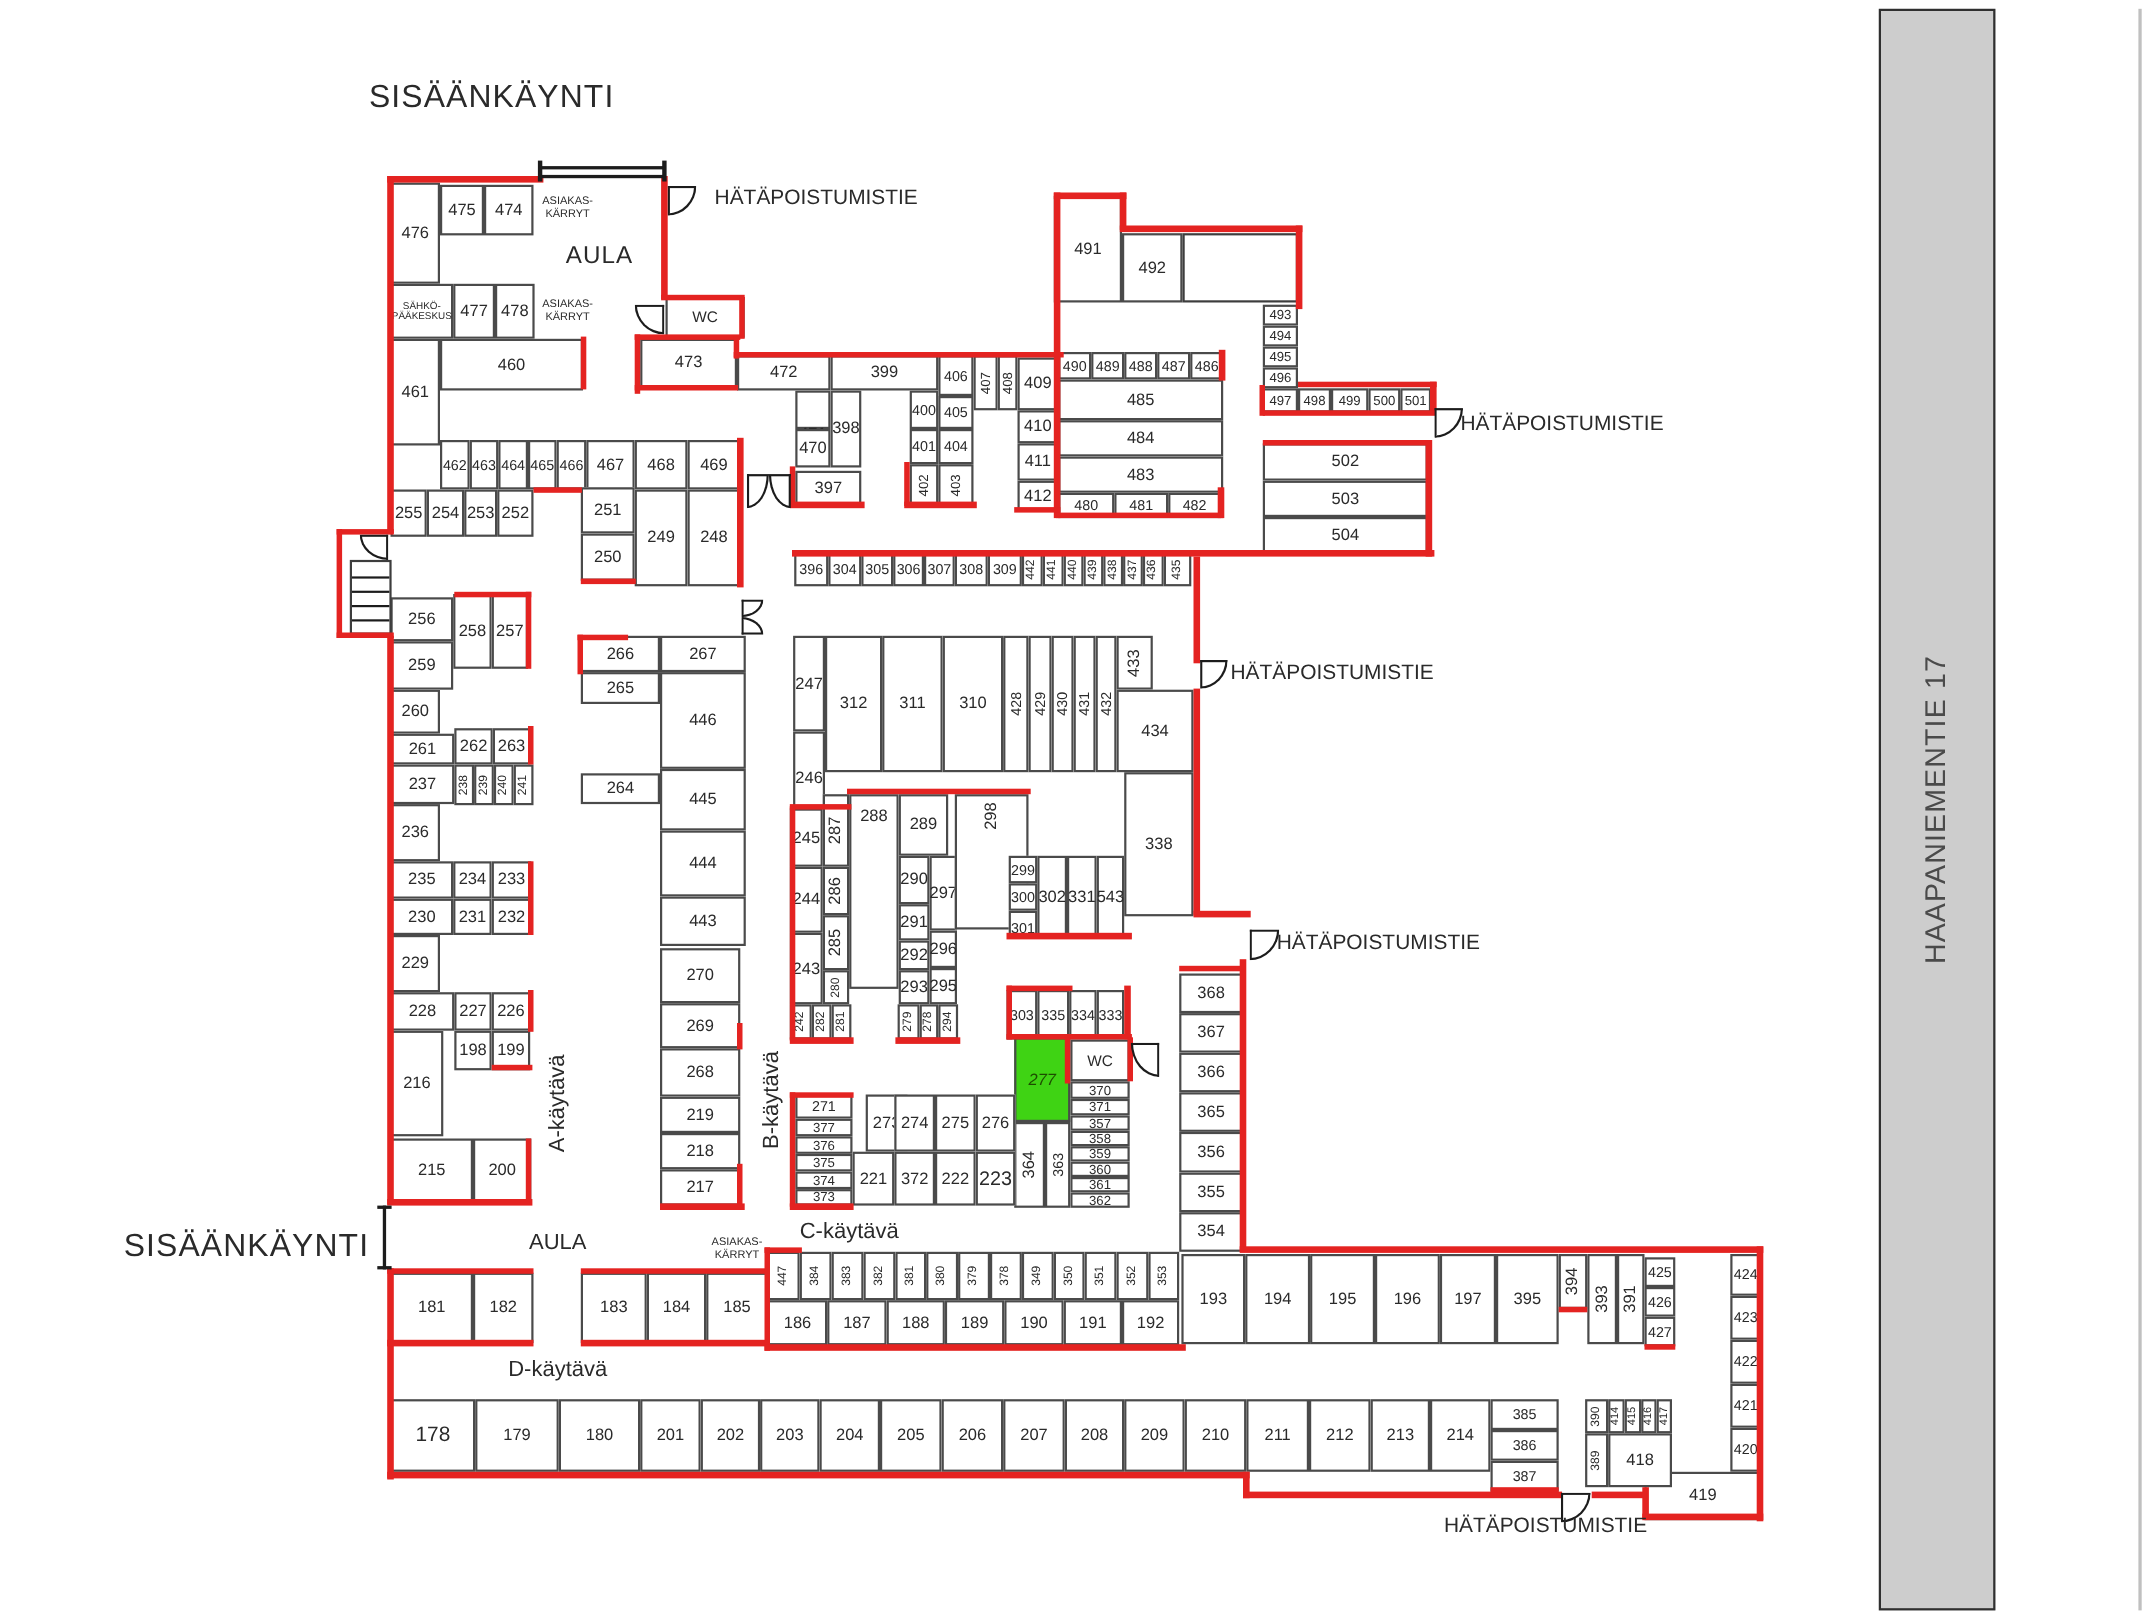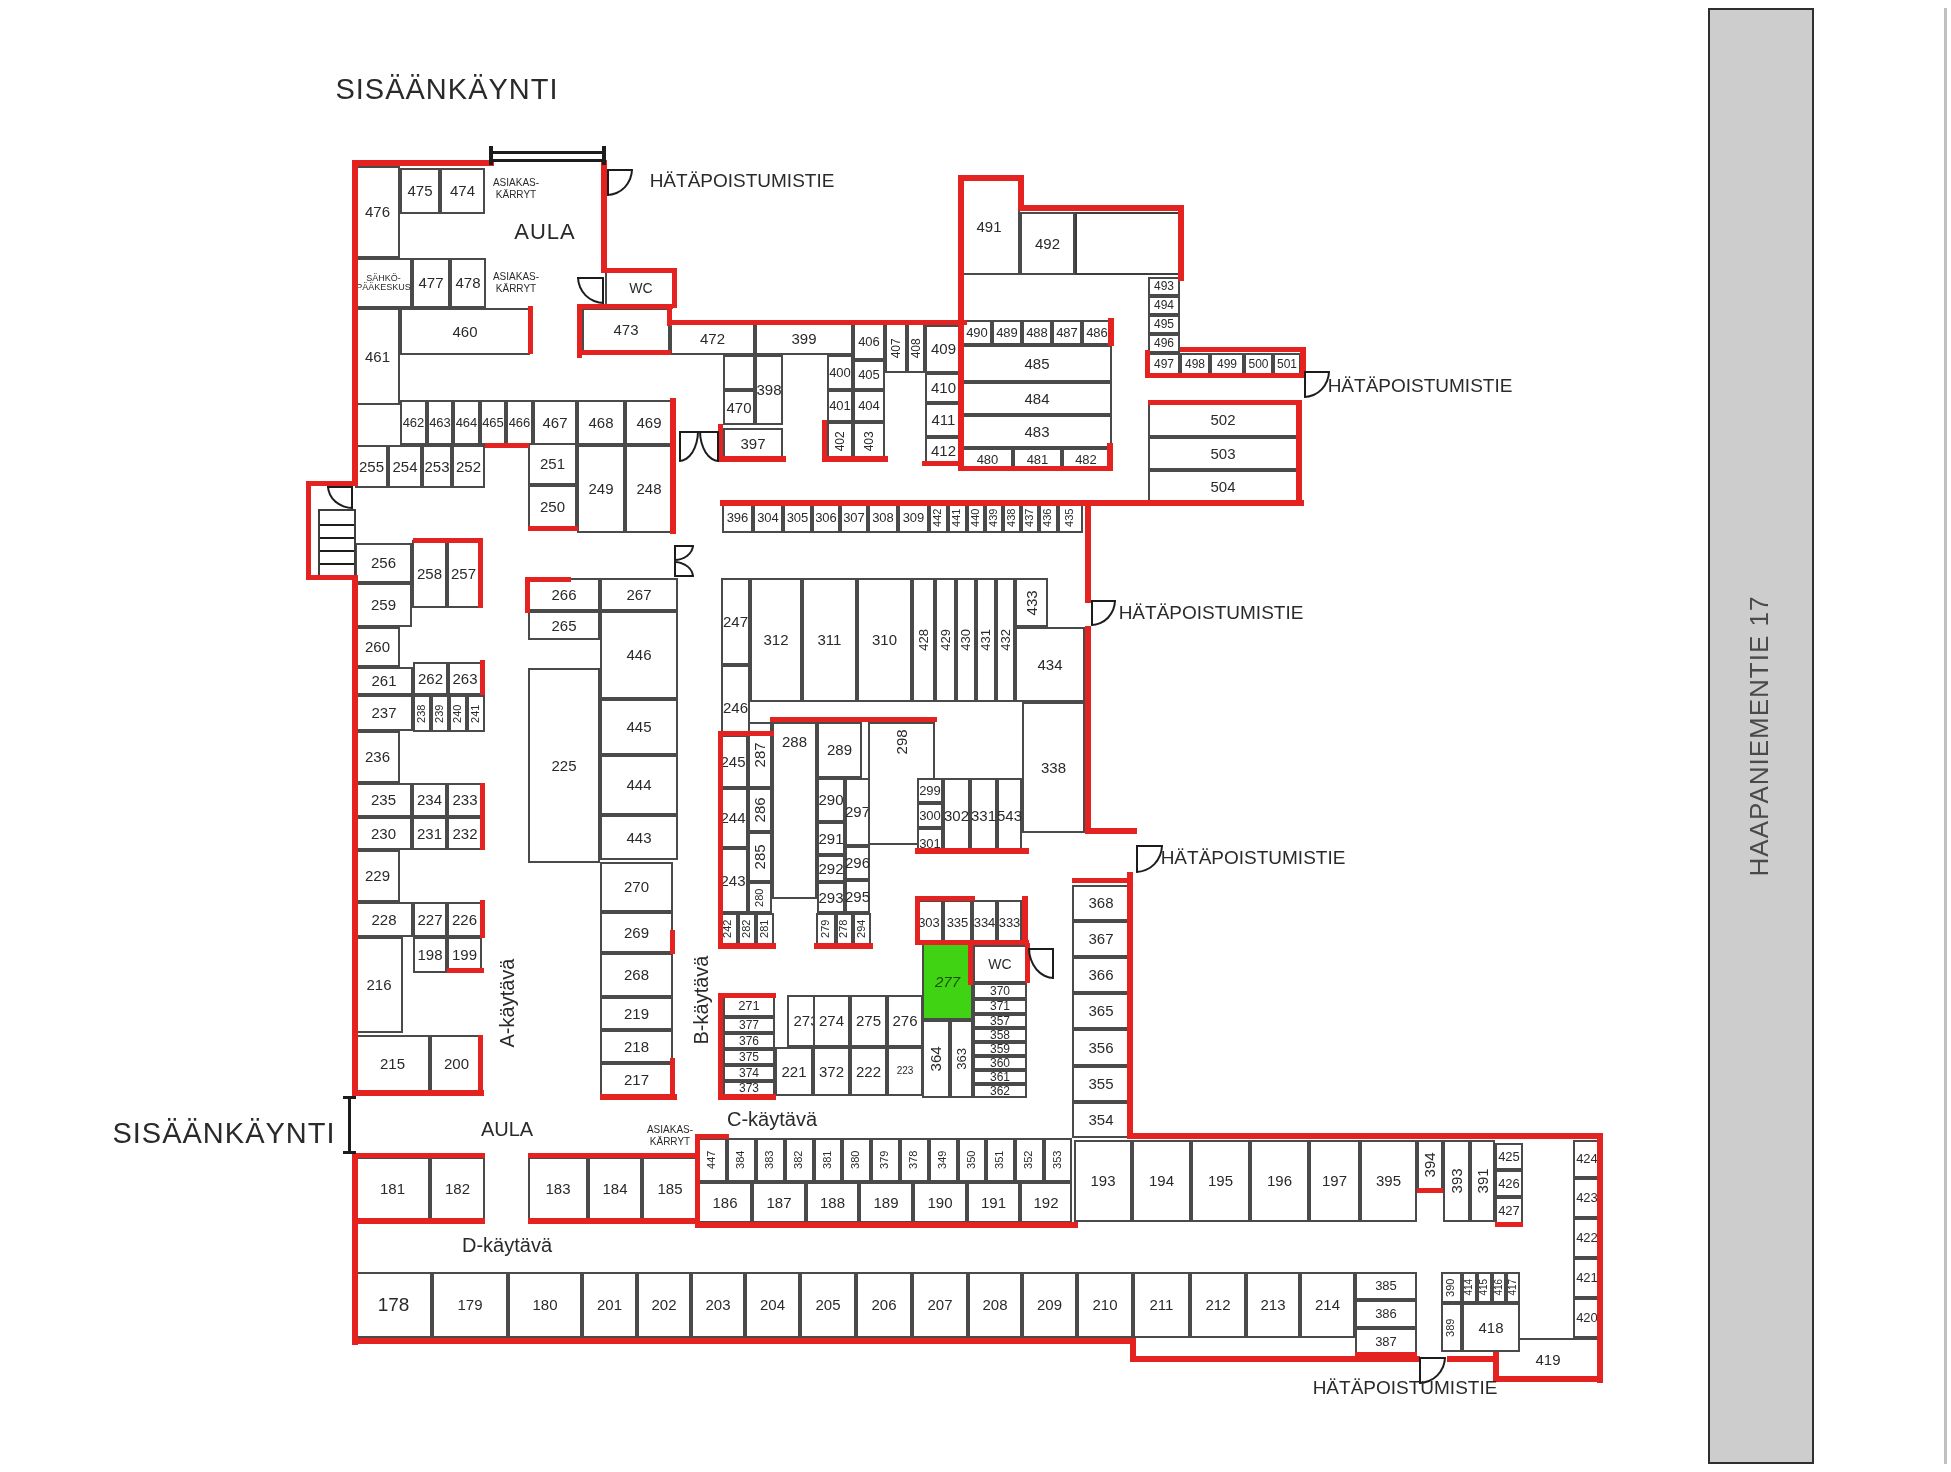--- a/index.html
+++ b/index.html
@@ -220,23 +220,20 @@
     </div>
     <div class="room" style="left: 600px; top: 699px; width: 78px; height: 56px;">
       <span style="font-size: 15px;">445</span>
     </div>
     <div class="room" style="left: 600px; top: 755px; width: 78px; height: 60px;">
       <span style="font-size: 15px;">444</span>
     </div>
     <div class="room" style="left: 600px; top: 815px; width: 78px; height: 45px;">
       <span style="font-size: 15px;">443</span>
     </div>
-    <div class="room" style="left: 528px; top: 668px; width: 72px; height: 195px;">
-      <span style="font-size: 15px;">225</span>
-    </div>
     <div class="room" style="left: 600px; top: 862px; width: 73px; height: 50px;">
       <span style="font-size: 15px;">270</span>
     </div>
     <div class="room" style="left: 600px; top: 912px; width: 73px; height: 41px;">
       <span style="font-size: 15px;">269</span>
     </div>
     <div class="room" style="left: 600px; top: 953px; width: 73px; height: 44px;">
       <span style="font-size: 15px;">268</span>
     </div>
     <div class="room" style="left: 600px; top: 997px; width: 73px; height: 33px;">
@@ -638,21 +635,21 @@
     <div class="room" style="left: 775px; top: 1047px; width: 38px; height: 49px;">
       <span style="font-size: 15px;">221</span>
     </div>
     <div class="room" style="left: 813px; top: 1047px; width: 37px; height: 49px;">
       <span style="font-size: 15px;">372</span>
     </div>
     <div class="room" style="left: 850px; top: 1047px; width: 37px; height: 49px;">
       <span style="font-size: 15px;">222</span>
     </div>
     <div class="room" style="left: 887px; top: 1047px; width: 36px; height: 49px;">
-      <span style="font-size: 10px;">223</span>
+      <span style="font-size: 18px;">223</span>
     </div>
     <div class="room" style="left: 1072px; top: 885px; width: 58px; height: 36px;">
       <span style="font-size: 15px;">368</span>
     </div>
     <div class="room" style="left: 1072px; top: 921px; width: 58px; height: 36px;">
       <span style="font-size: 15px;">367</span>
     </div>
     <div class="room" style="left: 1072px; top: 957px; width: 58px; height: 36px;">
       <span style="font-size: 15px;">366</span>
     </div>

